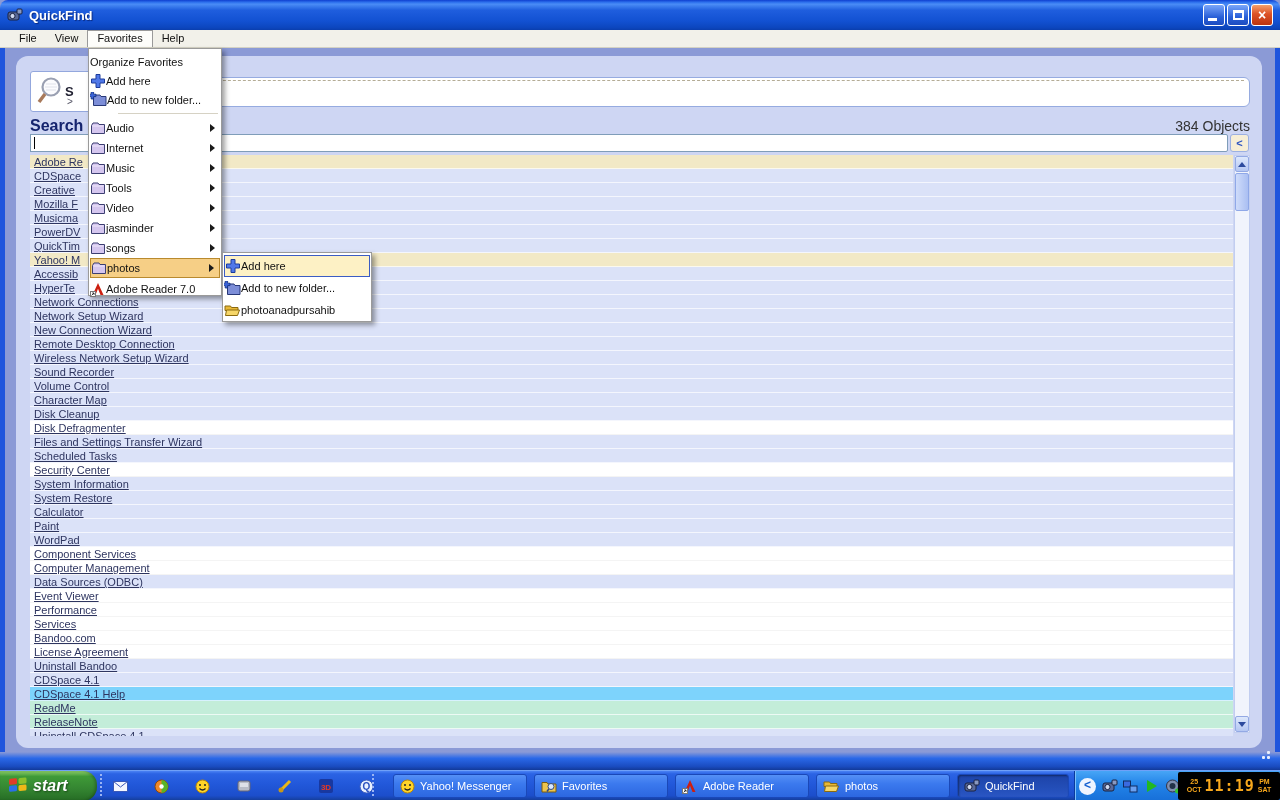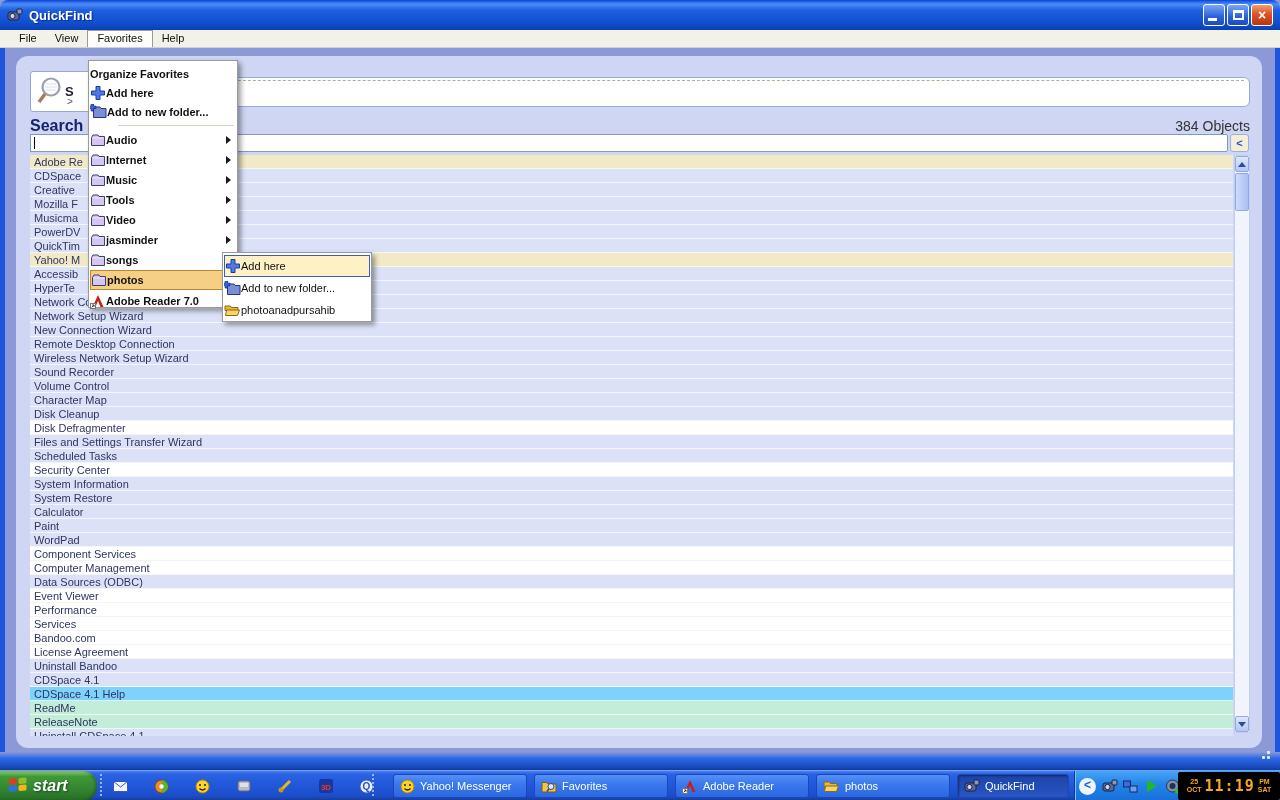--- a/index.html
+++ b/index.html
@@ -52,41 +52,41 @@
   .caret { position:absolute; left:3px; top:2px; width:1px; height:12px; background:#000; }
   .filter-bar { position:absolute; left:172px; top:134px; width:1056px; height:18px; background:#fff;
     border:1px solid #7f9db9; border-radius:2px; }
   .collapse-btn { position:absolute; left:1230px; top:134px; width:19px; height:18px; background:#f6eed6;
     border:1px solid #9bb0e2; border-radius:3px; color:#2a52c0; font-weight:bold; font-size:11px;
     text-align:center; line-height:16px; }
 
   
   .list { position:absolute; left:30px; top:155px; width:1203px; height:581px; overflow:hidden; background:#fff; }
   .row { height:14px; line-height:14px; font-size:11px; color:#2e3560; padding-left:4px;
-    border-bottom:1px solid rgba(255,255,255,0.7); }
+    border-bottom:1px solid rgba(255,255,255,0.7);text-decoration:underline; }
   .c-peri  { background:#dbe2f8; }
   .c-white { background:#ffffff; border-bottom-color:#f4f4f4; }
   .c-tan   { background:#f2e9c6; }
   .c-yellow{ background:#7dd3fc; }
   .c-green { background:#c3edd9; }
 
   
   .vscroll { position:absolute; left:1234px; top:155px; width:16px; height:578px; background:#f1f4fc; border:1px solid #c2cef0; }
   .sb-btn { position:absolute; left:0; width:14px; height:16px; background:linear-gradient(180deg,#dde8fc,#b4c6f2);
     border:1px solid #93a9e4; border-radius:2px; display:flex; align-items:center; justify-content:center; }
   .sb-up { top:0; } .sb-down { bottom:0; }
   .sb-thumb { position:absolute; left:0; top:17px; width:14px; height:38px;
     background:linear-gradient(90deg,#cfdcfa,#aabff2); border:1px solid #8fa8e8; border-radius:2px; }
   .tri-up   { width:0; height:0; border-left:4px solid transparent; border-right:4px solid transparent; border-bottom:5px solid #2c4a9e; }
   .tri-down { width:0; height:0; border-left:4px solid transparent; border-right:4px solid transparent; border-top:5px solid #2c4a9e; }
 
   
   .menu { position:absolute; background:#fff; border:1px solid #9a9a9a; box-shadow:3px 3px 5px rgba(0,0,0,0.38);
     padding:3px 1px 1px 1px; z-index:50; }
-  .fav-menu { left:88px; top:60px; width:150px; height:248px;font-weight:bold; }
+  .fav-menu { left:88px; top:48px; width:134px; height:248px; }
   .sub-menu { left:222px; top:252px; width:150px; height:70px; padding-top:2px; }
   .m-item { position:relative; display:flex; align-items:center; font-size:11px; color:#111; }
   .fav-menu .m-item { height:20px; } .fav-menu .m-item.small { height:19px; } .fav-menu .m-item.large { height:22px; }
   .sub-menu .m-item { height:22px; }
   .m-label { flex:1; }
   .m-arrow { position:absolute; right:5px; width:0; height:0; border-top:4px solid transparent;
     border-bottom:4px solid transparent; border-left:5px solid #1a1a1a; }
   .m-item.hl-tan { background:#f6cf86; border:1px solid #b98a2e; }
   .m-item.hl-blue { background:#fdf1c5; border:1px solid #3b5cc4; }
   .m-sep { height:5px; border-bottom:1px solid #d6d2c4; margin:0 2px 4px 28px; }

